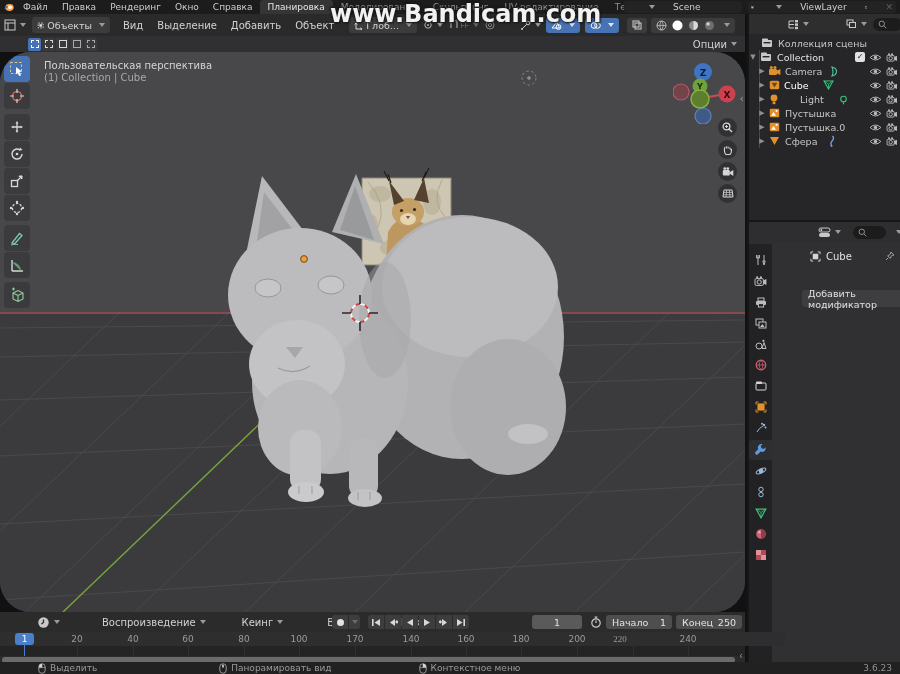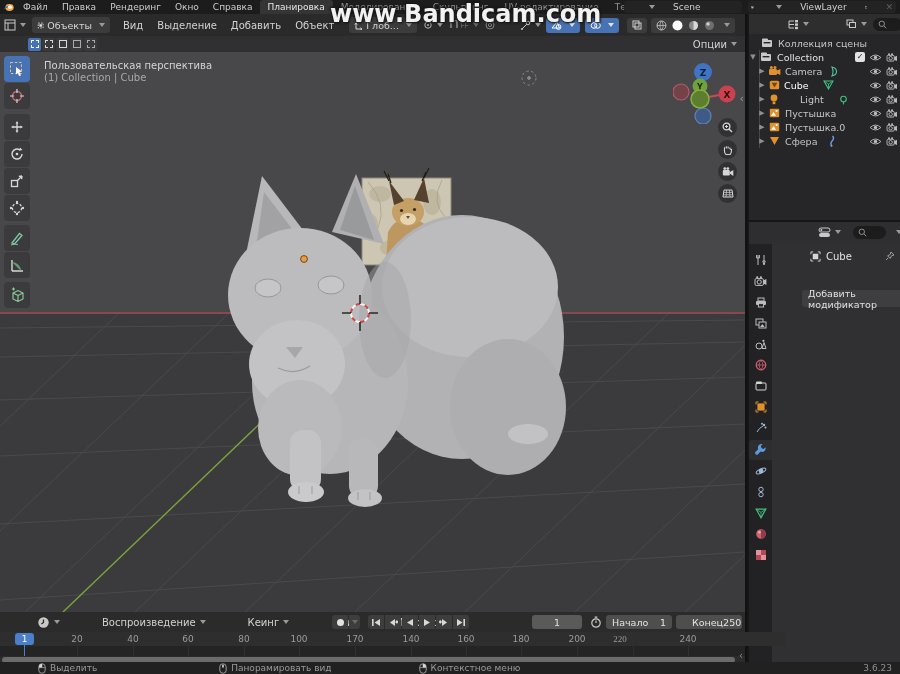--- a/index.html
+++ b/index.html
@@ -20,21 +20,21 @@
   .vheader{left:0;top:14px;width:745px;height:22px;background:#2a2a2a;display:flex;align-items:center;font-size:10px;z-index:4;}
   .vmenu{padding:0 7px;color:#d2d2d2;}
   .pill{background:#3c3c3c;border-radius:3px;height:16px;display:flex;align-items:center;padding:0 5px;gap:3px;color:#d5d5d5;font-size:9.5px;}
   .pill.blue{background:#4772b3;color:#fff;}
   .toolsettings{left:0;top:36px;width:745px;height:16px;background:#30
 3032;background:#303032;display:flex;align-items:center;z-index:3;}
   .selmode{width:13px;height:13px;border-radius:2px;margin-right:1px;display:flex;align-items:center;justify-content:center;background:#3a3a3c;}
   .selmode.active{background:#4772b3;}
   .selglyph{width:8px;height:8px;border:1px dashed #d8d8d8;}
   
-  .viewport{left:0;top:52px;width:745px;height:560px;background:#0c4a6e;overflow:hidden;}
+  .viewport{left:0;top:52px;width:745px;height:560px;background:#0c4a6e;overflow:hidden;border-radius:31px;}
   .vp-label{font-size:10px;line-height:12px;}
   .toolbtn{position:absolute;left:4px;width:26px;height:26px;background:#3b3b3d;border-radius:4px;display:flex;align-items:center;justify-content:center;}
   .toolbtn.active{background:#4772b3;}
   .navbtn{position:absolute;right:8px;width:19px;height:19px;border-radius:50%;background:rgba(35,35,37,.6);display:flex;align-items:center;justify-content:center;}
   
   .rightpanel{left:747px;top:14px;width:153px;height:648px;background:#262628;border-left:2px solid #161616;}
   .outliner-header{position:absolute;left:0;top:0;width:153px;height:20px;background:#2e2e2e;display:flex;align-items:center;}
   .srch{background:#1c1c1c;border-radius:8px;height:13px;display:flex;align-items:center;padding:0 5px;gap:3px;}
   .olrow{position:absolute;left:0;height:14px;width:153px;display:flex;align-items:center;font-size:9.5px;color:#c5c5c5;}
   .olrow .nm{white-space:nowrap;}
@@ -801,21 +801,21 @@
       <svg width="13" height="13" viewBox="0 0 13 13">
           <circle cx="6.5" cy="6.5" r="5.2" fill="#c9c9c9"></circle>
           <path d="M6.5 3.4 V6.5 L4.4 8" stroke="#2b2b2b" stroke-width="1.3" fill="none"></path>
         </svg>
       <span class="chev"></span>
     </span>
     <span class="row" style="margin-left:10px;color:#d2d2d2;">
         <span>Воспроизведение</span>
         <span class="chev"></span>
       </span>
-    <span class="row" style="margin-left:10px;color:#d2d2d2;">
+    <span class="row" style="margin-left:4px;color:#d2d2d2;">
         <span>Кеинг</span>
         <span class="chev"></span>
       </span>
     <span class="row" style="margin-left:12px;color:#d2d2d2;">
         <span>Вид</span>
       </span>
     <span class="row" style="margin-left:14px;color:#d2d2d2;">
         <span>Маркер</span>
       </span>
 
@@ -869,21 +869,21 @@
         <span>1</span>
       </span>
     <svg class="abs" style="left:590px;top:4px;" width="12" height="12" viewBox="0 0 12 12">
         <circle cx="6" cy="7" r="4.2" fill="none" stroke="#c9c9c9" stroke-width="1.2"></circle>
         <path d="M6 7 V4.6 M4.6 1 H7.4 M6 1 V2.6" stroke="#c9c9c9" stroke-width="1.2" fill="none"></path>
       </svg>
     <span class="fld" style="position:absolute;left:606px;width:66px;justify-content:space-between;padding:0 6px;">
       <span>Начало</span>
         <span>1</span>
     </span>
-    <span class="fld" style="position:absolute;left:676px;width:66px;justify-content:space-between;padding:0 16px;">
+    <span class="fld" style="position:absolute;left:676px;width:66px;justify-content:space-between;padding:0 6px;">
       <span>Конец</span>
         <span>250</span>
     </span>
   </div>
 
   <div class="tl-ruler">
     <span class="tick" style="left:77px;">20</span>
     <span class="tick" style="left:133px;">40</span>
     <span class="tick" style="left:188px;">60</span>
     <span class="tick" style="left:244px;">80</span>

